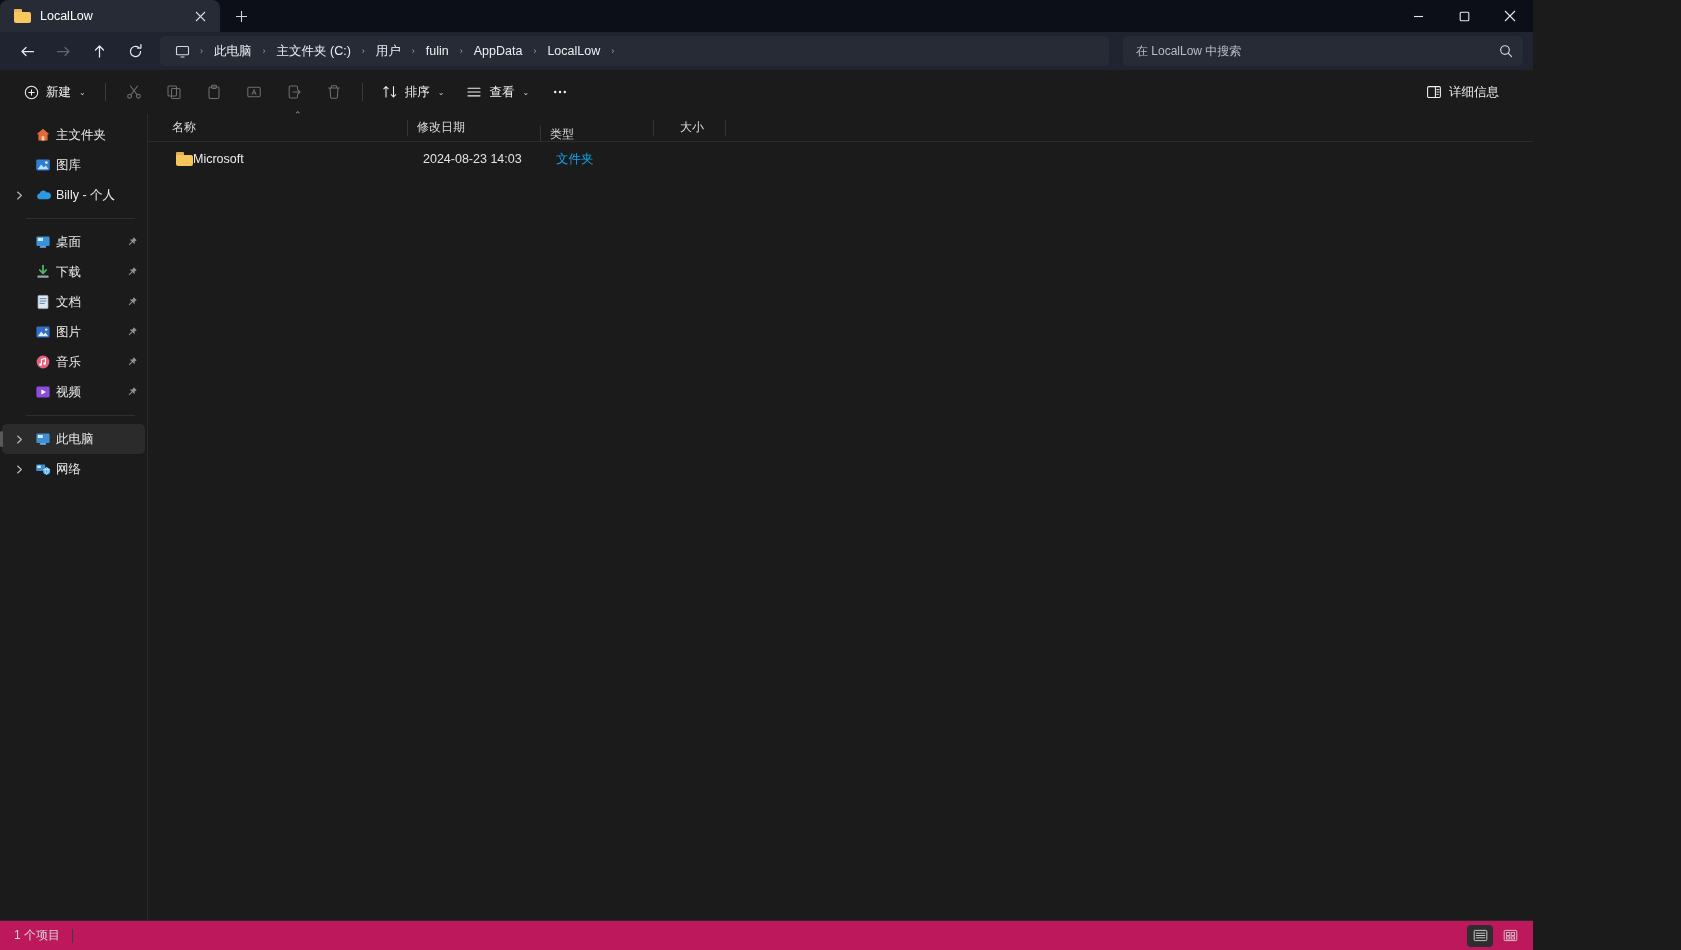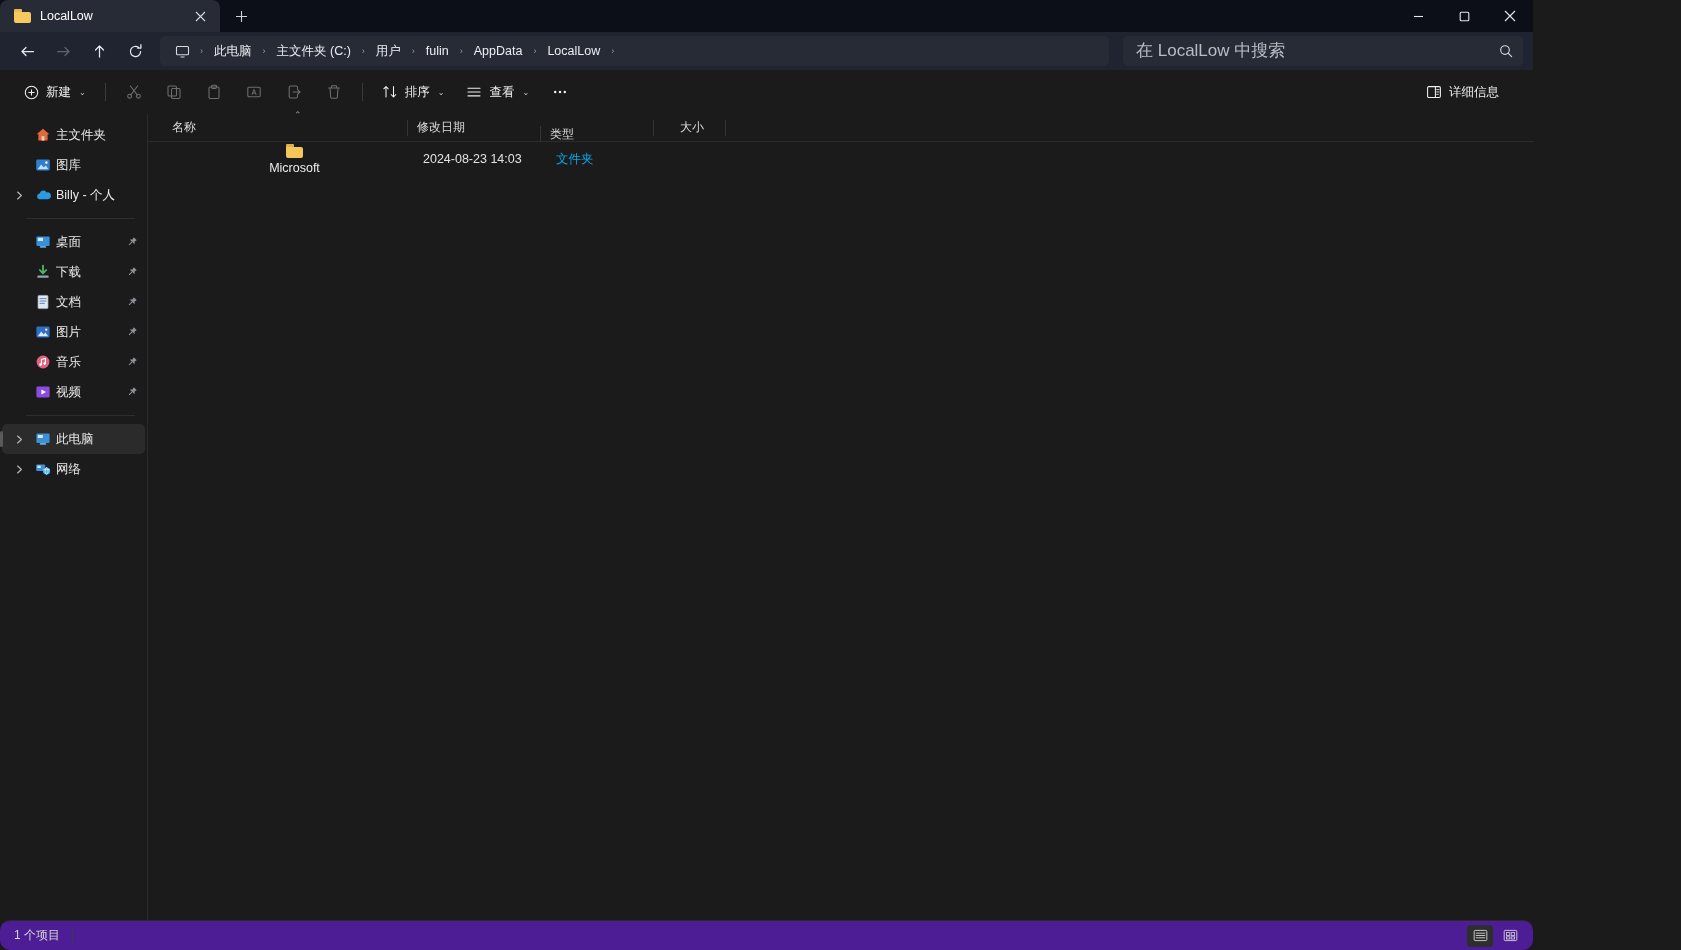--- a/index.html
+++ b/index.html
@@ -54,21 +54,21 @@
     max-width: 963px;
   }
   .crumb-pc-icon { width: 28px; display: flex; align-items: center; justify-content: center; color: #d6d9e0; }
   .crumb { font-size: 12.5px; color: #eceef2; padding: 4px 7px; border-radius: 4px; white-space: nowrap; }
   .chev { color: #9aa0ac; font-size: 9px; padding: 0 3px; user-select: none; }
   .searchbox {
     width: 400px; height: 30px; background: #272b36; border-radius: 5px; margin-left: 12px;
     display: flex; align-items: center; padding: 0 10px 0 13px;
   }
   .searchbox input {
-    flex: 1; background: transparent; border: 0; outline: 0; color: #f9a8d4; font-size: 17px;
+    flex: 1; background: transparent; border: 0; outline: 0; color: #f9a8d4; font-size: 12px;
     font-family: inherit;
   }
   .searchbox input::placeholder { color: #b8bcc5; }
   .search-ico { color: #d4d7de; display: flex; align-items: center; }
 
   
   .cmdbar {
     height: 44px; flex: 0 0 44px; background: #1b1b1b; display: flex; align-items: center;
     padding: 0 14px; gap: 2px; position: relative;
   }
@@ -125,32 +125,32 @@
   .col.c-end { width: 1px; padding: 0; }
   .sort-marker {
     position: absolute; left: 132px; top: -4px; font-size: 9px; color: #9a9a9a;
   }
   .rows { flex: 1; overflow: hidden; padding-top: 4px; }
   .row {
     height: 26px; display: flex; align-items: center; padding-left: 14px; border-radius: 4px;
     margin: 0 4px 0 6px;
   }
   .cell { font-size: 12.5px; color: #ececec; display: flex; align-items: center; }
-  .cell.c-name { width: 245px; gap: 0; padding-left: 8px; flex-direction: column; }
+  .cell.c-name { width: 245px; gap: 0; padding-left: 8px; }
   .cell.c-date { width: 133px; padding-left: 10px; color: #e2e2e2; }
   .cell.c-type { width: 113px; padding-left: 10px; color: #0ea5e9; }
   .cell.c-size { width: 72px; padding-left: 10px; }
   .folder-ico { width: 17px; height: 14px; position: relative; flex: 0 0 17px; }
   .folder-ico .fb { position:absolute; left:0; top:3px; width:17px; height:11px; background:#f5c65c; border-radius:1px 2px 2px 2px; }
   .folder-ico .ft { position:absolute; left:0; top:0px; width:8px; height:4px; background:#e0b14d; border-radius:1px 1px 0 0; }
 
   
   .statusbar {
-    height: 30px; flex: 0 0 30px; background: #4c1d95; border-top: 1px solid #2a2a2a;
-    display: flex; align-items: center; padding: 0 8px 0 14px; position: relative; border-radius: 10px;
+    height: 30px; flex: 0 0 30px; background: #be185d; border-top: 1px solid #2a2a2a;
+    display: flex; align-items: center; padding: 0 8px 0 14px; position: relative;
   }
   .status-text { font-size: 12px; color: #d5d5d5; }
   .status-sep { width: 1px; height: 14px; background: #3d3d3d; margin-left: 12px; }
   .view-toggles { position: absolute; right: 10px; display: flex; gap: 4px; }
   .vt {
     width: 26px; height: 22px; border-radius: 4px; display: flex; align-items: center;
     justify-content: center; color: #d7d7d7;
   }
   .vt.active { background: #2e2e2e; }
 </style>

